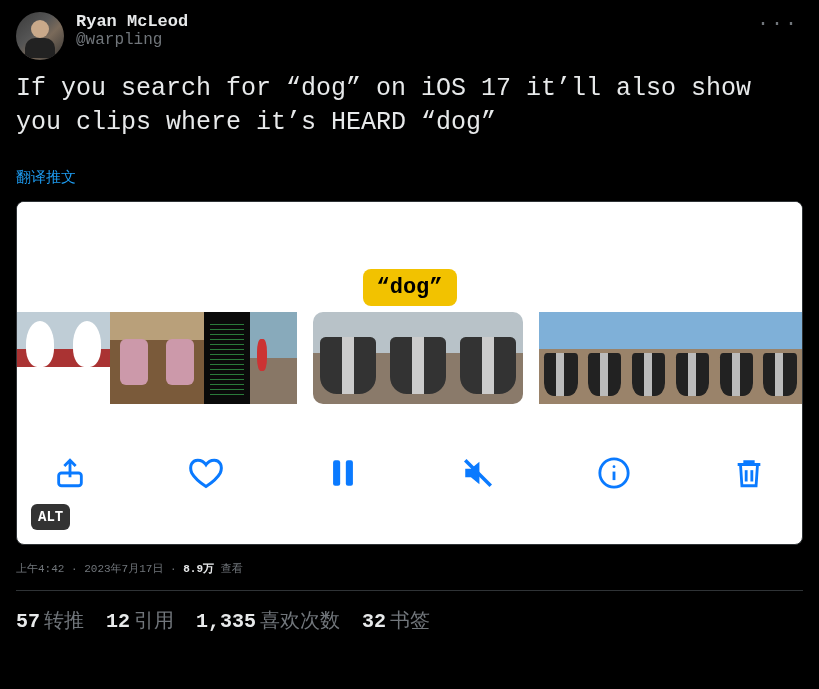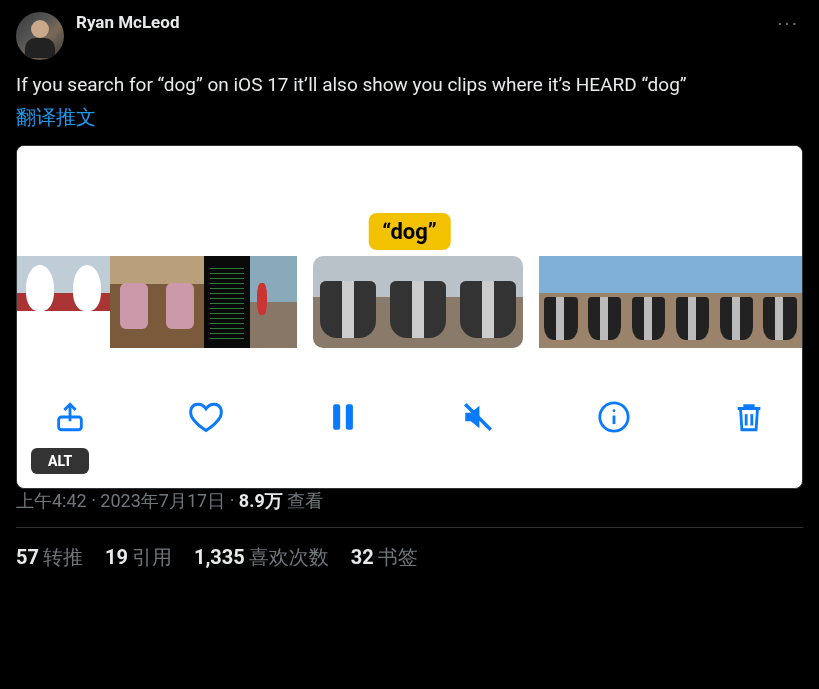--- a/index.html
+++ b/index.html
@@ -6,20 +6,21 @@
   body {
     background: #000;
     color: #e7e9ea;
     font-family: -apple-system, BlinkMacSystemFont, "Segoe UI", Roboto, Helvetica, Arial, sans-serif;
     width: 819px;
     height: 689px;
     overflow: hidden;
   }
   .tweet {
     padding: 12px 16px;
+    font-family: Liberation Mono, monospace;
   }
   .header {
     display: flex;
     align-items: flex-start;
     gap: 12px;
     margin-bottom: 12px;
   }
   .avatar {
     width: 48px;
     height: 48px;
@@ -54,30 +55,30 @@
     font-size: 16px;
   }
   .more {
     color: #71767b;
     font-size: 20px;
     letter-spacing: 2px;
     cursor: pointer;
     padding: 0 4px;
   }
   .tweet-text {
-    font-size: 19px;
+    font-size: 25px;
     line-height: 1.35;
     color: #e7e9ea;
-    margin-bottom: 6px;
   }
   .translate {
     color: #1d9bf0;
-    font-size: 20px;
+    font-size: 15px;
     margin-bottom: 14px;
     cursor: pointer;
+    margin-top: 28px;
   }
   .media {
     border: 1px solid #2f3336;
     border-radius: 8px;
     overflow: hidden;
     background: #fff;
     position: relative;
     height: 344px;
   }
   .media-top {
@@ -157,27 +158,28 @@
   .ctrl svg { width: 34px; height: 34px; display:block; }
   .ctrl.big svg { width: 36px; height: 36px; }
   .alt-badge {
     position: absolute;
     left: 14px;
     bottom: 14px;
     background: rgba(0,0,0,0.8);
     color: #fff;
     font-weight: 800;
     font-size: 14px;
-    padding: 5px 17px;
+    padding: 5px 7px;
     border-radius: 6px;
     margin-top: 44px;
   }
   .meta {
     color: #71767b;
-    font-size: 18px;
+    font-size: 11px;
+    margin-top: 16px;
     padding-bottom: 14px;
     border-bottom: 1px solid #2f3336;
   }
   .meta .strong { color: #e7e9ea; font-weight: 700; }
   .stats {
     display: flex;
     gap: 22px;
     color: #71767b;
     font-size: 20px;
     padding: 16px 0 0 0;
@@ -185,20 +187,21 @@
   .stats .n { color: #e7e9ea; font-weight: 700; margin-right: 4px; }
 </style>
 </head>
 <body>
 
 <div class="tweet">
   <div class="header">
     <div class="avatar"></div>
     <div class="names">
       <div class="display-name">Ryan McLeod</div>
+      <div class="handle">@warpling</div>
     </div>
     <div class="more">···</div>
   </div>
 
   <div class="tweet-text">If you search for “dog” on iOS 17 it’ll also show you clips where it’s HEARD “dog”</div>
   <div class="translate">翻译推文</div>
 
   <div class="media">
     <div class="media-top">
       <div class="bubble">“dog”</div>
@@ -272,17 +275,17 @@
 
     <div class="alt-badge">ALT</div>
   </div>
 
   <div class="meta">
     <span>上午4:42</span><span> · </span><span>2023年7月17日</span><span> · </span><span class="strong">8.9万</span><span> 查看</span>
   </div>
 
   <div class="stats">
     <div><span class="n">57</span><span>转推</span></div>
-    <div><span class="n">19</span><span>引用</span></div>
+    <div><span class="n">12</span><span>引用</span></div>
     <div><span class="n">1,335</span><span>喜欢次数</span></div>
     <div><span class="n">32</span><span>书签</span></div>
   </div>
 </div>
 
 </body></html>

